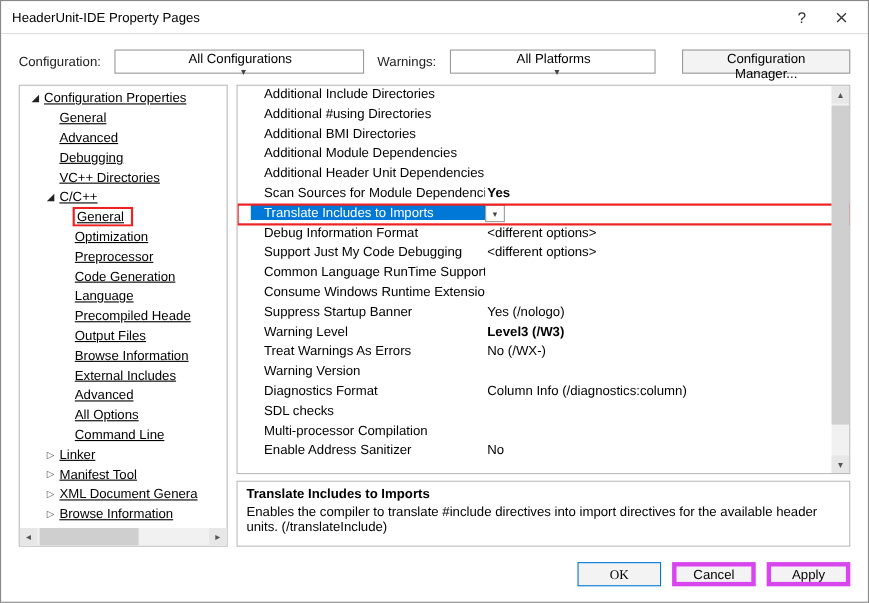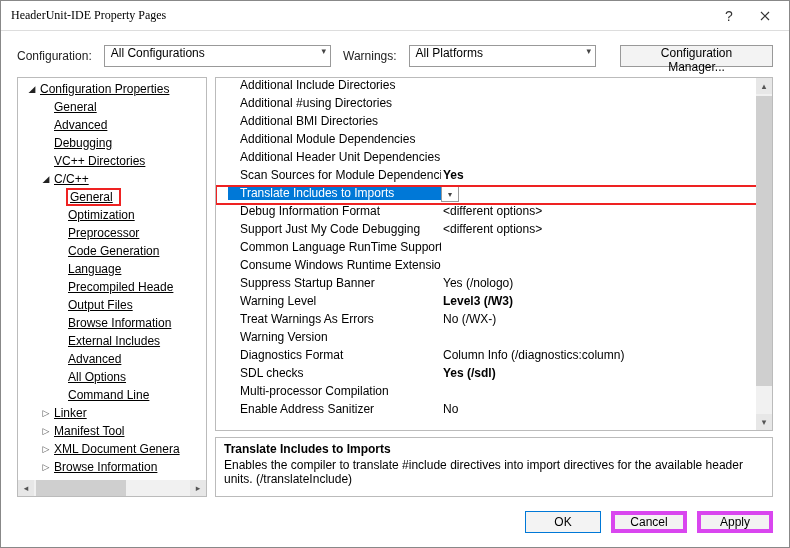--- a/index.html
+++ b/index.html
@@ -1,22 +1,22 @@
 <!DOCTYPE html>
 <html><head>
 <meta charset="utf-8">
 <style>
 * { box-sizing: border-box; margin: 0; padding: 0; font-family: "Segoe UI", Tahoma, sans-serif; font-size: 12px; }
 body { background: #fff; width: 790px; height: 548px; border: 1px solid #888; display: flex; flex-direction: column; }
 .titlebar { height: 30px; display: flex; align-items: center; padding: 0 6px 0 10px; border-bottom: 1px solid #ddd; }
-.titlebar .title { flex: 1; font-family: Liberation Serif, serif; }
+.titlebar .title { flex: 1; }
 .titlebar .winbtn { width: 36px; height: 28px; display: flex; align-items: center; justify-content: center; font-size: 14px; color: #333; }
 .toprow { display: flex; align-items: center; gap: 12px; padding: 14px 16px 10px 16px; }
 .lbl { color: #222; }
-.combo { display: flex; align-items: flex-start; justify-content: space-between; border: 1px solid #999; background: #fff; height: 22px; padding: 0 4px 0 6px; }
+.combo { display: flex; align-items: center; justify-content: space-between; border: 1px solid #999; background: #fff; height: 22px; padding: 0 4px 0 6px; flex-direction: column; }
 .combo .chev { font-size: 9px; color: #444; margin-left: 6px; }
 .cfgbtn { height: 22px; border: 1px solid #999; background: #f3f3f3; padding: 0 10px; }
 .main { flex: 1; display: flex; padding: 0 16px 4px 16px; min-height: 0; }
 .tree { width: 190px; border: 1px solid #bbb; overflow: hidden; position: relative; }
 .tree .scrollarea { overflow-y: auto; height: 100%; padding: 2px 0; }
 .tree-item { display: flex; align-items: center; height: 18px; white-space: nowrap; overflow: hidden; }
 .tree-item .ind { display: inline-block; }
 .tree-item .tw { width: 12px; text-align: center; font-size: 9px; color: #555; }
 .tw.open { color: #222; }
 .tree-item .txt { padding: 0 2px; text-decoration: underline; }
@@ -35,21 +35,21 @@
 .grow.sel .glabel { background: #0078d7; color: #fff; padding-left: 12px; margin-left: 12px; width: 213px; }
 .grow.sel .gval { font-weight: 700; }
 .grow.sel .dd { width: 18px; height: 16px; margin-right: 6px; border: 1px solid #999; display: flex; align-items: center; justify-content: center; font-size: 8px; color: #444; }
 .grid .vscroll { position: absolute; right: 0; top: 0; bottom: 0; width: 16px; background: #f1f1f1; }
 .grid .vscroll .arrow { width: 16px; height: 16px; display: flex; align-items: center; justify-content: center; background: #e7e7e7; font-size: 9px; color: #555; }
 .grid .vscroll .thumb { width: 16px; background: #cfcfcf; height: 290px; margin-top: 2px; }
 .desc { border: 1px solid #bbb; margin-top: 6px; padding: 4px 8px 8px 8px; min-height: 60px; }
 .desc .dtitle { font-weight: 700; margin-bottom: 2px; }
 .btnrow { display: flex; justify-content: flex-end; gap: 10px; padding: 10px 16px 14px 0; }
 .btn { width: 76px; height: 22px; border: 4px solid #d946ef; background: #f3f3f3; }
-.btn.ok { border: 1px solid #0078d7; }
+.btn.ok { border: 1px solid #0078d7; font-family: Liberation Serif, serif; }
 ::-webkit-scrollbar { width: 16px; height: 16px; }
 </style>
 </head>
 <body>
 
 <div class="titlebar">
   <span class="title">HeaderUnit-IDE Property Pages</span>
   <div class="winbtn">?</div>
   <div class="winbtn">
     <svg width="10" height="10" viewBox="0 0 10 10">
@@ -257,21 +257,20 @@
           <div class="grow">
             <div class="glabel">Warning Version</div>
             <div class="gval"></div>
           </div>
           <div class="grow">
             <div class="glabel">Diagnostics Format</div>
             <div class="gval">Column Info (/diagnostics:column)</div>
           </div>
           <div class="grow bold">
             <div class="glabel">SDL checks</div>
-            <div class="gval">Yes (/sdl)</div>
           </div>
           <div class="grow">
             <div class="glabel">Multi-processor Compilation</div>
             <div class="gval"></div>
           </div>
           <div class="grow">
             <div class="glabel">Enable Address Sanitizer</div>
             <div class="gval">No</div>
           </div>
         </div>

